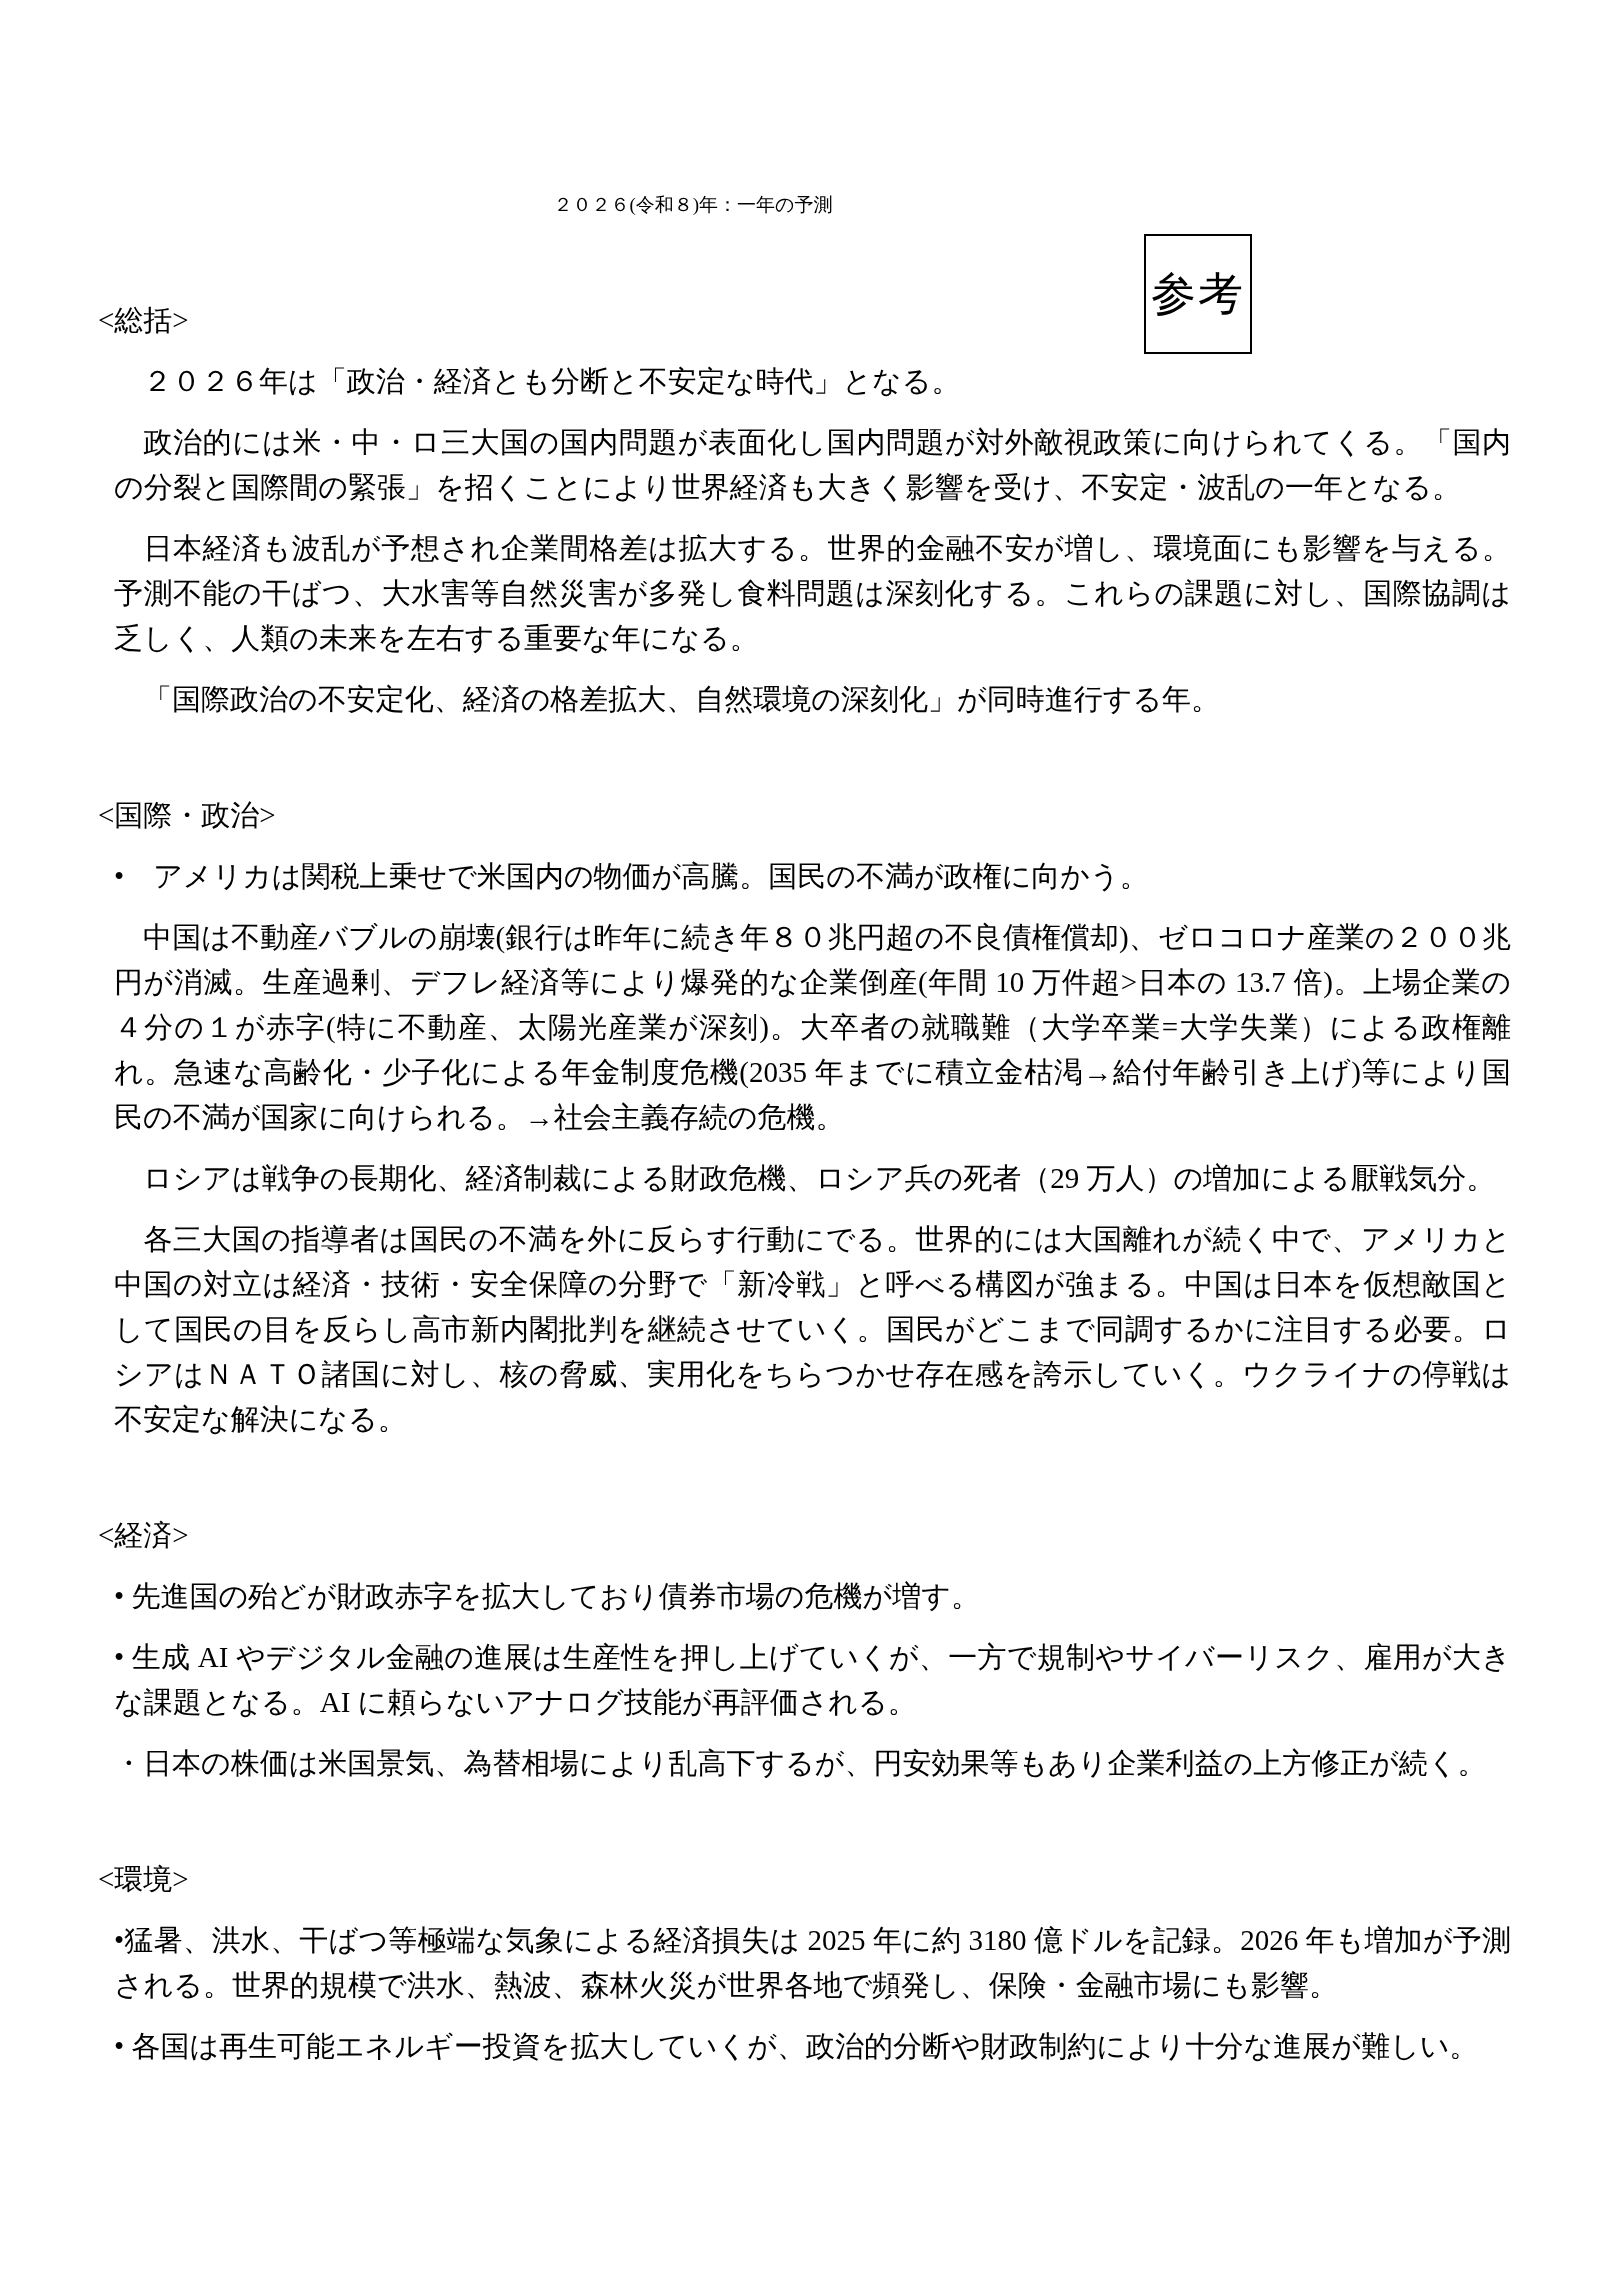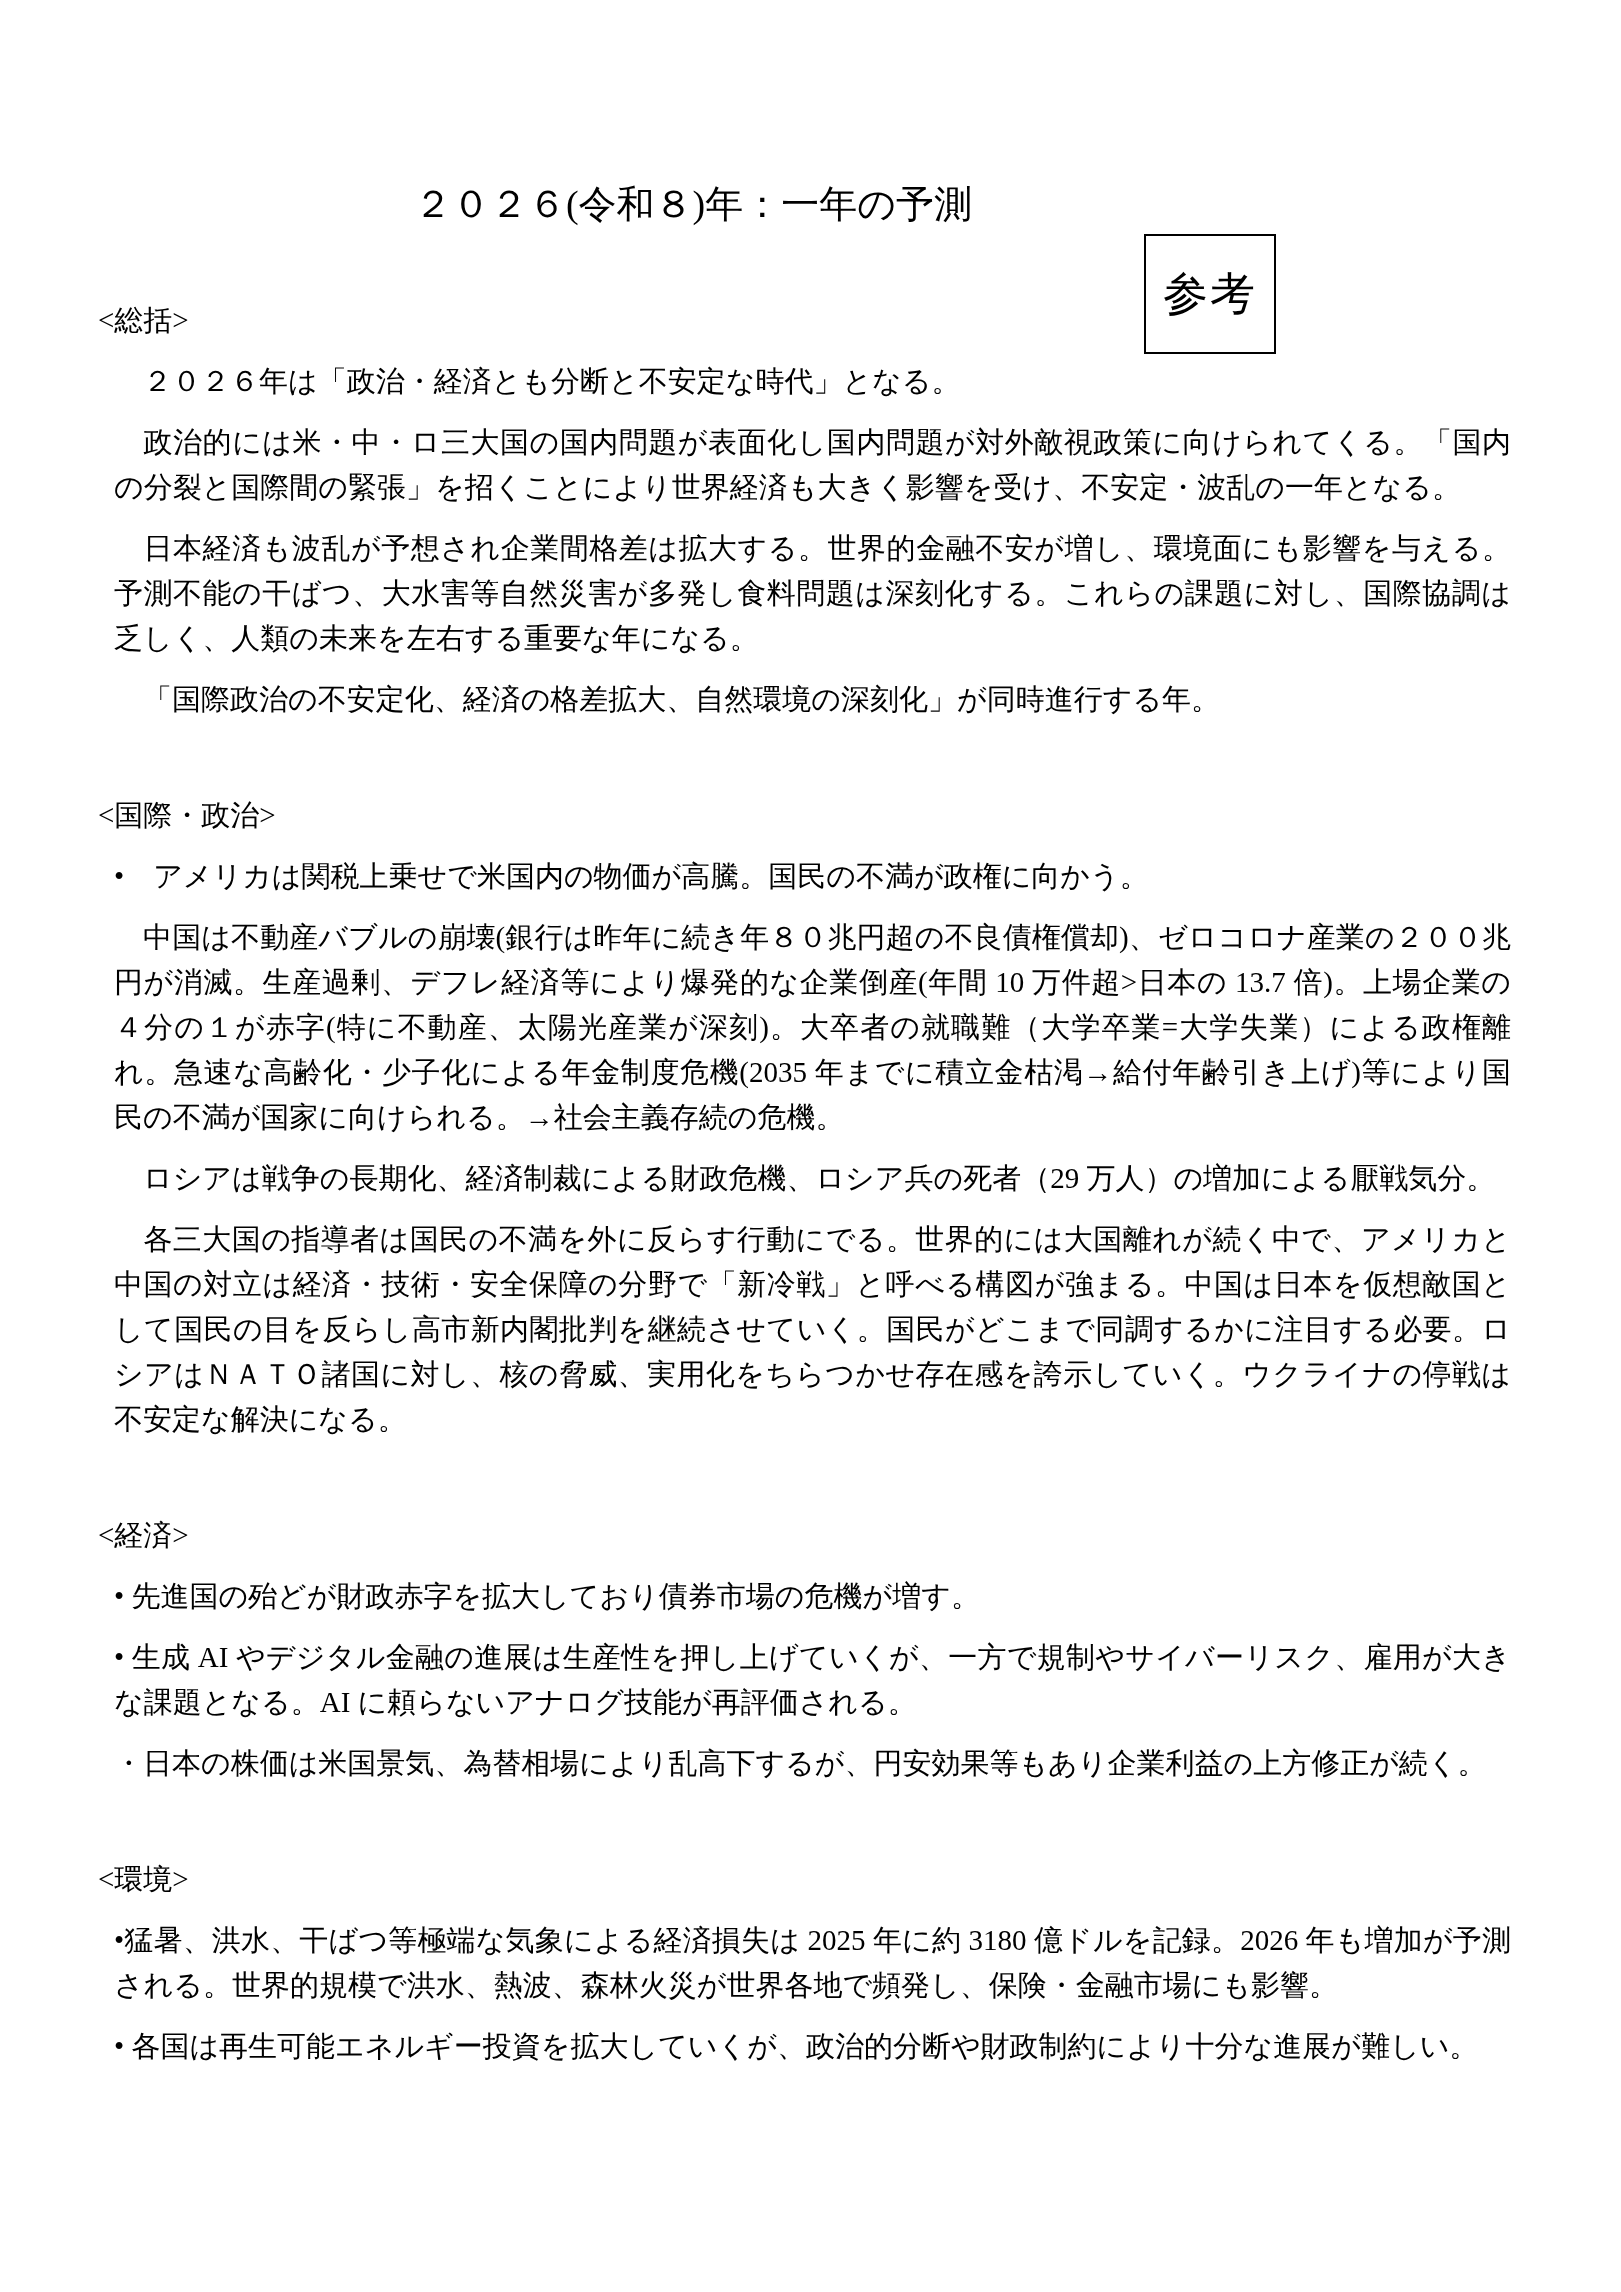--- a/index.html
+++ b/index.html
@@ -17,36 +17,36 @@
   .page {
     position: relative;
     width: 1621px;
     height: 2293px;
     background: #ffffff;
   }
   .stamp {
     position: absolute;
     left: 1144px;
     top: 52px;
-    width: 132px;
+    width: 108px;
     height: 120px;
     border: 2px solid #000000;
     box-sizing: border-box;
     display: flex;
     align-items: center;
     justify-content: center;
   }
   .stamp span {
     font-size: 45px;
     letter-spacing: 2px;
     line-height: 1;
   }
   .title {
     margin: 182px 333px 0 98px;
-    font-size: 38px;
+    font-size: 19px;
     font-weight: normal;
     line-height: 45px;
     text-align: center;
   }
   .content {
     padding: 0 94px 0 98px;
     font-size: 29px;
     line-height: 45px;
   }
   .section-heading {

